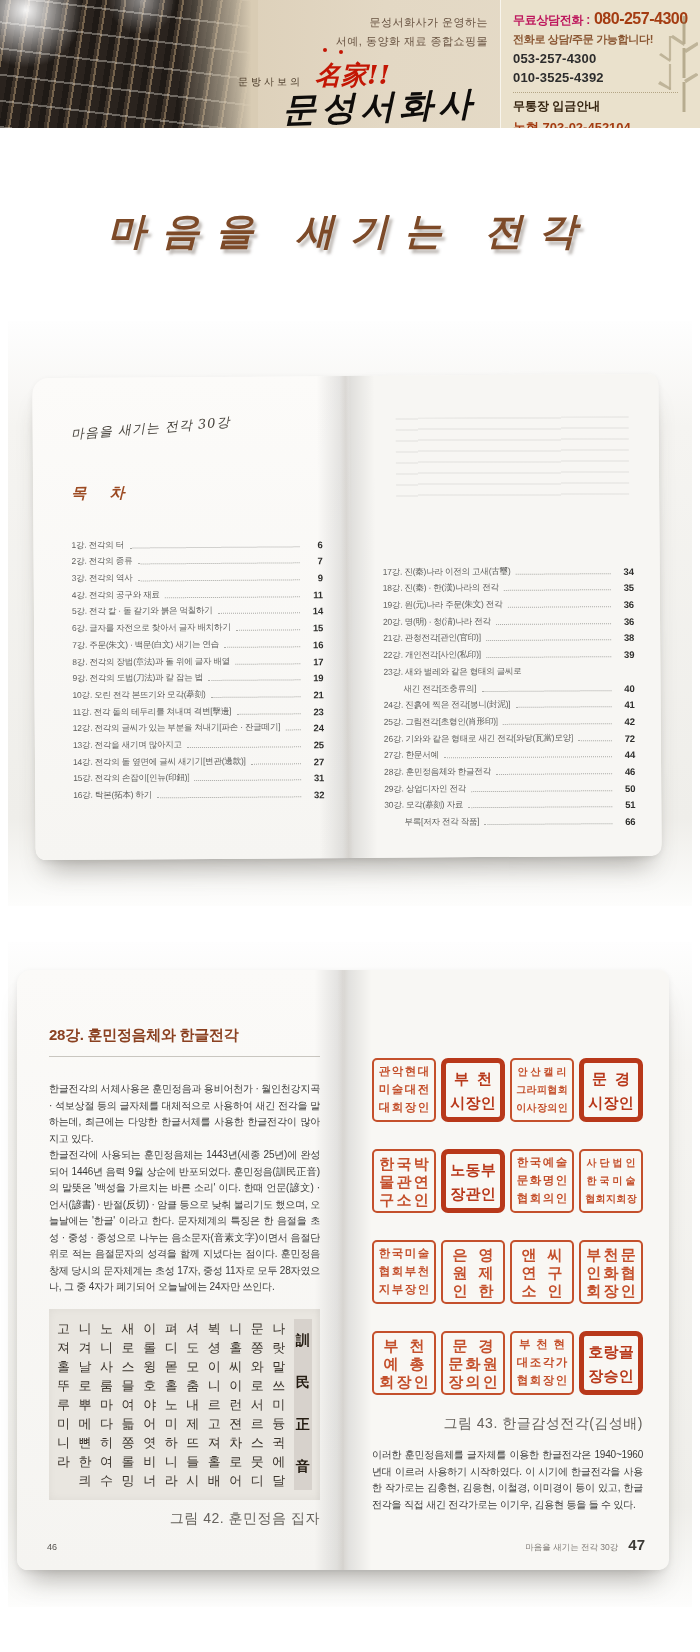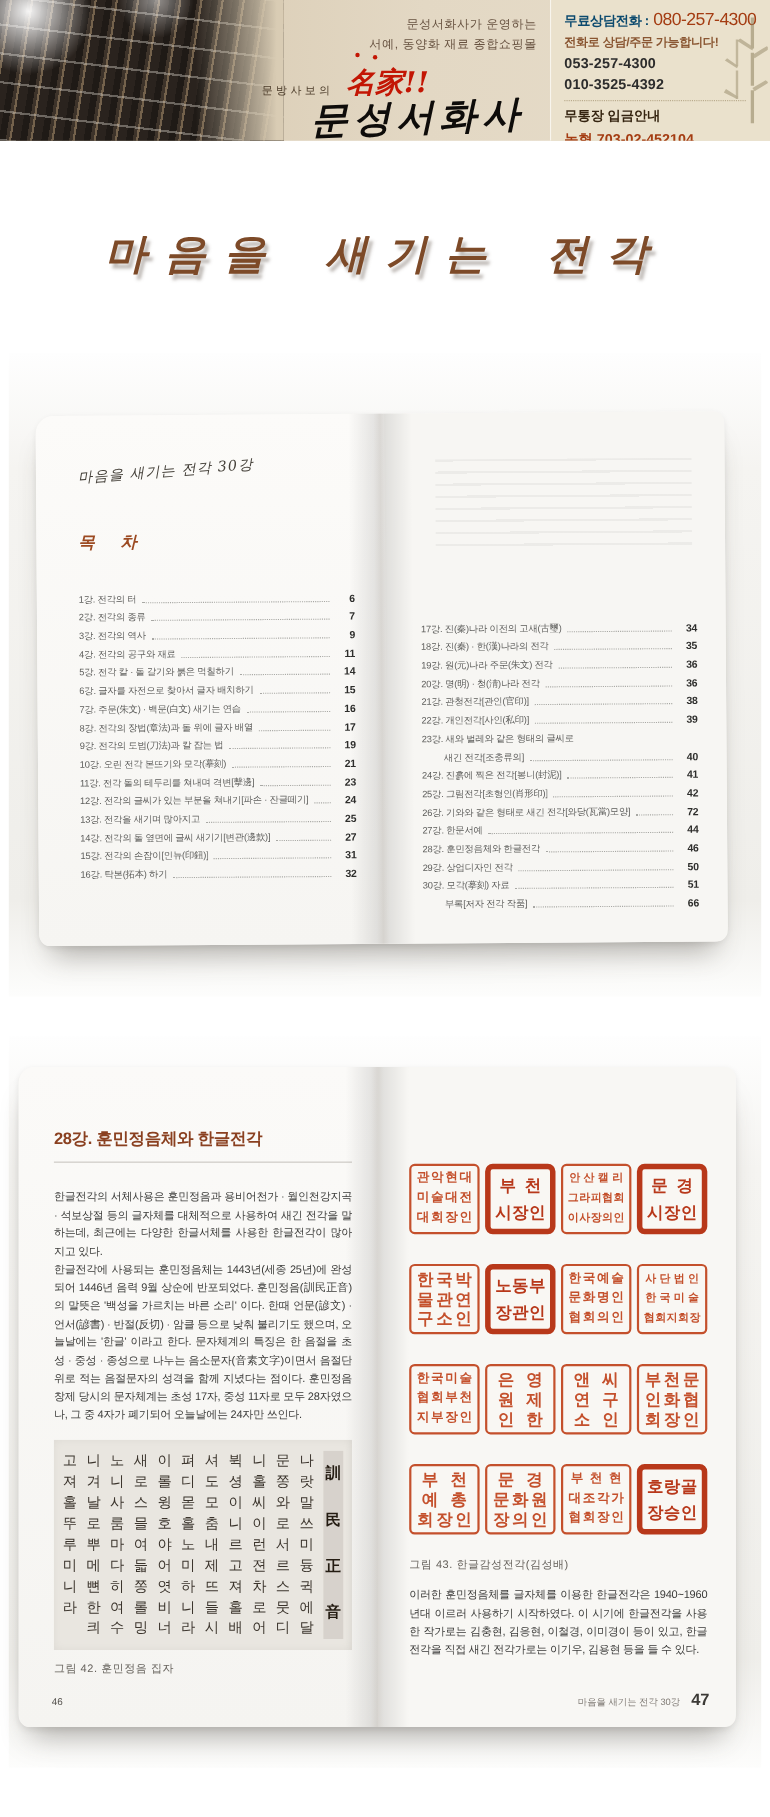--- a/index.html
+++ b/index.html
@@ -24,31 +24,31 @@
   .brand-line{position:absolute;left:190px;top:58px;display:flex;align-items:flex-end;gap:12px;}
   .brand-prefix{font-size:10px;color:#4a3a28;letter-spacing:3px;padding-bottom:4px;padding-left:48px;}
   .brand-accent{position:relative;font-family:"DejaVu Serif",serif;font-size:26px;font-weight:bold;color:#c31604;font-style:italic;}
   .accent-dots{position:absolute;left:8px;top:-10px;width:4px;height:4px;border-radius:50%;
     background:#c31604;box-shadow:16px 2px 0 #c31604;}
   .logo{position:absolute;left:282px;top:84px;font-family:"DejaVu Serif",serif;font-style:italic;
     font-weight:bold;font-size:34px;color:#0e0c0a;letter-spacing:5px;transform:rotate(-2deg);white-space:nowrap;}
   .contact-panel{position:absolute;left:500px;top:0;width:200px;height:128px;box-sizing:border-box;
     background:#eae1cc;border-left:1px solid rgba(255,255,255,.65);padding:10px 8px 6px 12px;}
   .free-call{display:flex;align-items:baseline;gap:4px;white-space:nowrap;}
-  .free-call-label{font-size:12px;font-weight:bold;color:#0c4a6e;letter-spacing:-0.3px;}
-  .free-call-number{font-size:16px;font-weight:normal;color:#a43c12;letter-spacing:-0.5px;}
+  .free-call-label{font-size:12px;font-weight:bold;color:#be185d;letter-spacing:-0.3px;}
+  .free-call-number{font-size:16px;font-weight:bold;color:#a43c12;letter-spacing:-0.5px;}
   .order-note{font-size:11px;font-weight:bold;color:#8a5632;margin-top:3px;letter-spacing:-0.3px;}
   .phone{font-size:13px;font-weight:bold;color:#2c2c2c;margin-top:4px;letter-spacing:0.2px;}
   .contact-divider{border:none;border-top:1px dotted #b4a585;margin:7px 14px 5px 0;}
   .bank-title{font-size:12px;font-weight:bold;color:#34230f;}
   .bank-account{font-size:13px;font-weight:bold;color:#a43c12;margin-top:4px;}
   .bamboo{position:absolute;right:2px;top:6px;opacity:.55;}
 
   
-  .main-title{margin-top:78px;text-align:center;font-family:Liberation Mono, monospace;font-style:italic;
+  .main-title{margin-top:78px;text-align:center;font-family:Liberation Sans, sans-serif;font-style:italic;
     font-weight:bold;font-size:38px;color:#7d4a28;letter-spacing:16px;
     text-shadow:3px 4px 3px rgba(110,100,90,.45);}
 
   
   .photo{position:relative;width:684px;margin:0 auto;
     background:linear-gradient(180deg,#fefefe 0,#f5f4f1 18%,#efeeea 85%,#fdfdfc 100%);}
   .photo1{margin-top:64px;height:585px;}
   .photo2{margin-top:36px;height:665px;}
   .book{position:absolute;background:#fbfaf8;box-shadow:0 20px 26px -12px rgba(60,55,48,.38), 0 2px 6px rgba(0,0,0,.08);
     display:flex;}
@@ -80,21 +80,21 @@
     padding-bottom:11px;border-bottom:1px solid #c9c6c0;}
   .lesson-body{margin-top:24px;font-size:10px;line-height:16.5px;color:#3a3a38;text-align:justify;letter-spacing:-0.2px;}
   .lesson-body + .lesson-body{margin-top:0;}
   .hangul-figure{margin-top:13px;background:#e9e6e0;box-shadow:inset 0 0 8px rgba(0,0,0,.05);
     padding:10px 8px;display:flex;justify-content:space-between;}
   .hangul-col{display:flex;flex-direction:column;align-items:center;}
   .hangul-col span{display:block;height:19px;line-height:19px;font-size:13px;color:#3b342c;
     font-family:"DejaVu Serif",serif;}
   .hangul-col.seal-col{background:rgba(55,42,28,.10);padding:0 2px;}
   .hangul-col.seal-col span{height:42px;line-height:42px;font-weight:bold;color:#241c12;font-size:14px;}
-  .fig-caption{margin-top:10px;text-align:left;font-size:10px;color:#66625c;letter-spacing:0.5px;}
+  .fig-caption{margin-top:10px;text-align:right;font-size:14px;color:#66625c;letter-spacing:0.5px;}
   .page-num-left{position:absolute;left:30px;bottom:18px;font-size:9px;color:#55524e;}
   .seal-grid{display:grid;grid-template-columns:repeat(4,64px);justify-content:space-between;row-gap:27px;}
   .seal{height:64px;box-sizing:border-box;border:2px solid #c4502c;border-radius:5px;color:#c4502c;
     display:flex;flex-direction:column;justify-content:space-around;padding:3px 4px;font-weight:bold;
     background:rgba(250,246,242,.6);}
   .seal.bold{border-width:5px;color:#b8381a;border-color:#b8381a;border-radius:7px;}
   .seal-row{display:flex;justify-content:space-around;line-height:1;}
   .footer-right{position:absolute;right:24px;bottom:16px;display:flex;align-items:baseline;gap:10px;}
   .footer-booktitle{font-size:8.5px;color:#807c76;}
   .footer-pagenum{font-size:15px;font-weight:bold;color:#3c3a36;}

